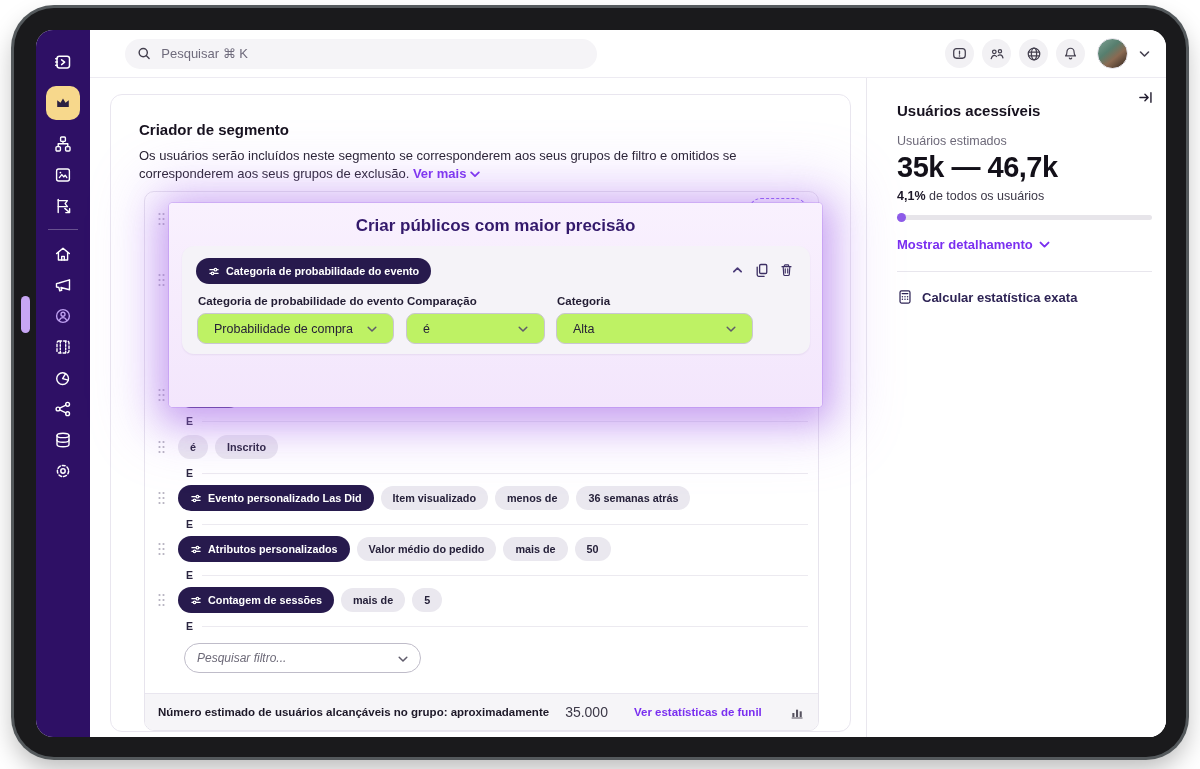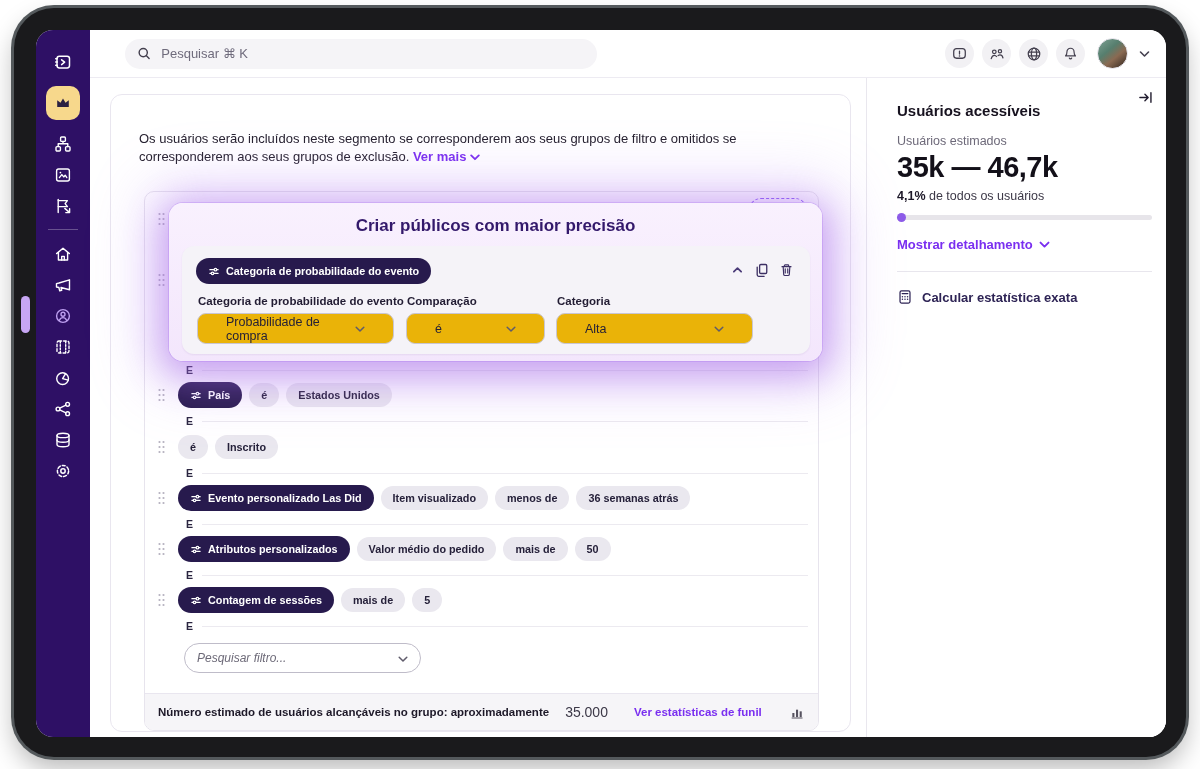--- a/index.html
+++ b/index.html
@@ -102,36 +102,36 @@
   .gf-label { font-size:11.5px; font-weight:bold; color:#1d1828; }
   .gf-value { font-size:14px; color:#3c3847; }
   .gf-link { font-size:11.5px; margin-left:10px; }
   .gf-chart { margin-left:auto; display:flex; cursor:pointer; }
   
   .dashed-pill {
     position:absolute; left:638px; top:103px; width:58px; height:24px; border-radius:13px;
     border:1.5px dashed #8b5cf6; z-index:2; background:#fdfbff; cursor:pointer;
   }
   .promo {
-    position:absolute; left:58px; top:108px; width:653px; height:158px; border-radius:14px;
+    position:absolute; left:58px; top:108px; width:653px; height:204px; border-radius:4px;
     background:linear-gradient(180deg,#f9f1fe 0%,#f3e6fc 100%); z-index:3;
     box-shadow:0 0 0 1px rgba(167,108,240,.28), 0 8px 34px 8px rgba(150,80,225,.42), 0 2px 60px 22px rgba(190,140,250,.30);
   }
   .promo-title { text-align:center; margin-top:13px; font-size:17px; font-weight:bold; color:#33196b; }
   .promo-card {
     position:absolute; left:13px; top:43px; width:628px; height:108px; border-radius:12px;
     background:#f5f3f8; box-shadow:0 1px 2px rgba(40,20,80,.07);
   }
   .promo-card .dpill { position:absolute; left:14px; top:12px; }
   .pc-icons { position:absolute; right:16px; top:16px; display:flex; align-items:center; gap:10px; }
   .pc-icons span { display:flex; cursor:pointer; }
   .pc-label { position:absolute; top:49px; font-size:11.5px; font-weight:bold; color:#221c33; }
   .pc-select {
-    position:absolute; top:67px; height:31px; background:#eab308; border:1px solid #c9c6d2;
-    border-radius:9px; display:flex; align-items:center; padding:0 28px; font-size:12.5px; color:#262136; cursor:pointer;
+    position:absolute; top:67px; height:31px; background:#bef264; border:1px solid #c9c6d2;
+    border-radius:9px; display:flex; align-items:center; padding:0 16px; font-size:12.5px; color:#262136; cursor:pointer;text-align:center;
   }
   .pc-select .sel-chevron { margin-left:auto; }
   
   .right-panel { flex:1; border-left:1px solid #e9e7ee; position:relative; padding:24px 14px 0 30px; background:#fff; }
   .collapse-btn { position:absolute; top:12px; right:12px; cursor:pointer; display:flex; }
   .rp-title { font-size:15px; font-weight:bold; color:#17121f; }
   .rp-sub { margin-top:15px; font-size:12.5px; color:#6d6979; }
   .rp-range { margin-top:3px; font-size:29px; font-weight:800; letter-spacing:-0.5px; color:#131019; }
   .rp-pct { margin-top:5px; font-size:12.5px; color:#3c3847; }
   .rp-pct b { color:#1d1828; }
@@ -287,20 +287,21 @@
             </svg>
         </div>
       </div>
     </header>
 
     <div class="body">
 
       <section class="main-pane">
         <div class="main-card">
           <div class="card-head">
+            <div class="card-title">Criador de segmento</div>
             <div class="card-desc">
               <span>Os usuários serão incluídos neste segmento se corresponderem aos seus grupos de filtro e omitidos se corresponderem aos seus grupos de exclusão.</span>
               <span class="link-purple"><span>Ver mais</span><span class="vm-chev"><svg width="10" height="7" viewBox="0 0 10 7" fill="none" stroke="#7a2ff0" stroke-width="1.8" stroke-linecap="round" stroke-linejoin="round">
                       <path d="M1.2 1.4L5 5.2l3.8-3.8"></path>
                     </svg></span></span>
             </div>
           </div>
 
           <div class="group-card">
 

